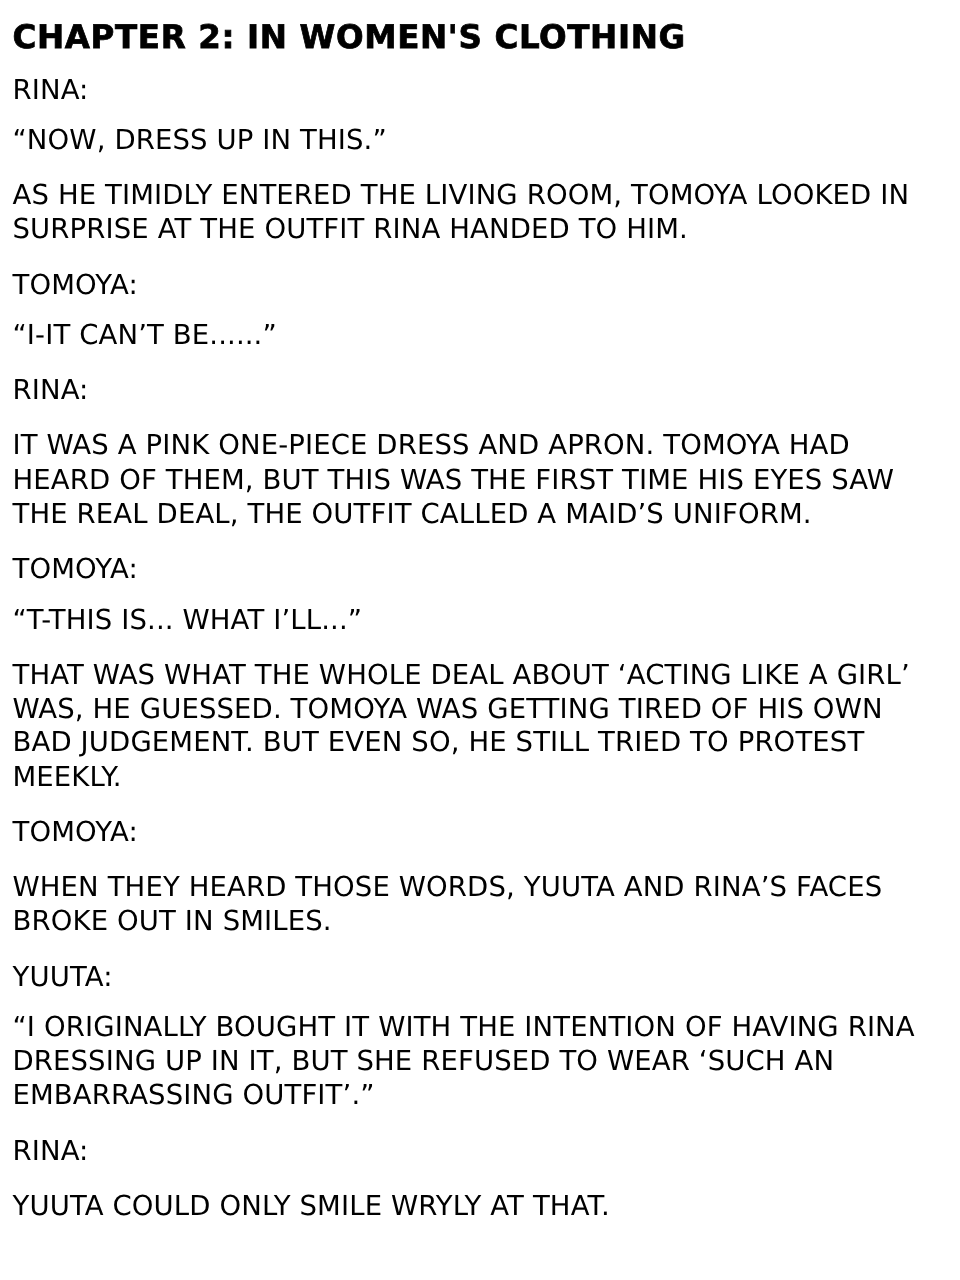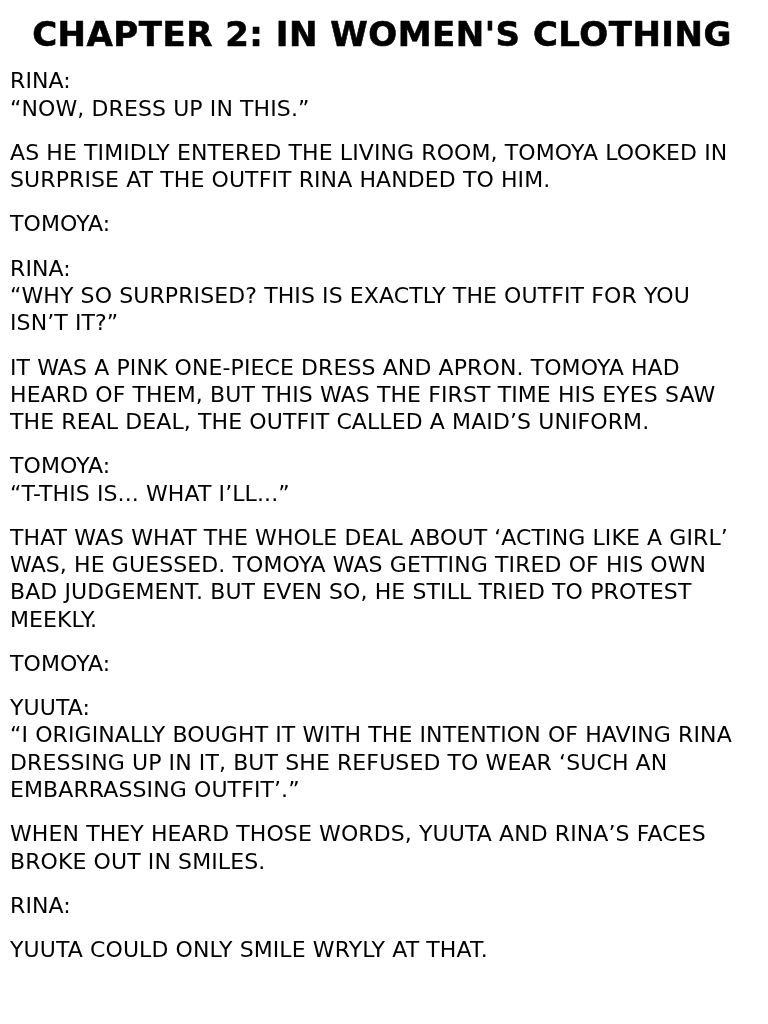--- a/index.html
+++ b/index.html
@@ -15,24 +15,23 @@
     overflow: hidden;
   }
   .page {
     width: 768px;
     height: 1024px;
     box-sizing: border-box;
     padding: 10px 14px 0 10px;
     position: relative;
   }
   .chapter-title {
-    text-align: center;
     font-family: "DejaVu Sans", sans-serif;
     font-weight: bold;
-    font-size: 34px;
+    font-size: 26px;
     letter-spacing: 0.5px;
     text-transform: uppercase;
     margin: 6px 0 14px 0;
     line-height: 1.1;
     -webkit-text-stroke: 0.6px #000;
   }
   .body-text {
     font-family: "DejaVu Sans", sans-serif;
     font-size: 22px;
     line-height: 1.24;
@@ -43,20 +42,21 @@
     margin: 0 0 17px 0;
   }
   .block:last-child {
     margin-bottom: 16px;
   }
   .speaker {
     display: block;
   }
   .line {
     display: block;
+    margin-top: 13px;
   }
   .narration {
     display: block;
   }
 </style>
 </head>
 <body>
 
 <div class="page">
 
@@ -68,51 +68,51 @@
       <span class="speaker">Rina:</span>
       <span class="line">“Now, dress up in this.”</span>
     </div>
 
     <div class="block">
       <span class="narration">As he timidly entered the living room, Tomoya looked in surprise at the outfit Rina handed to him.</span>
     </div>
 
     <div class="block">
       <span class="speaker">Tomoya:</span>
+      <span class="line">“I-It can’t be......”</span>
     </div>
 
     <div class="block">
       <span class="speaker">Rina:</span>
-      <span class="line">“Why so surprised? This is exactly the outfit for you isn’t it?”</span>
     </div>
 
     <div class="block">
       <span class="narration">It was a pink one-piece dress and apron. Tomoya had heard of them, but this was the first time his eyes saw the real deal, the outfit called a maid’s uniform.</span>
     </div>
 
     <div class="block">
       <span class="speaker">Tomoya:</span>
       <span class="line">“T-This is... what I’ll...”</span>
     </div>
 
     <div class="block">
       <span class="narration">That was what the whole deal about ‘acting like a girl’ was, he guessed. Tomoya was getting tired of his own bad judgement. But even so, he still tried to protest meekly.</span>
     </div>
 
     <div class="block">
       <span class="speaker">Tomoya:</span>
     </div>
 
     <div class="block">
-      <span class="speaker">Yuuta:</span>
-      <span class="line">“I originally bought it with the intention of having Rina dressing up in it, but she refused to wear ‘such an embarrassing outfit’.”</span>
+      <span class="narration">When they heard those words, Yuuta and Rina’s faces broke out in smiles.</span>
     </div>
 
     <div class="block">
-      <span class="narration">When they heard those words, Yuuta and Rina’s faces broke out in smiles.</span>
+      <span class="speaker">Yuuta:</span>
+      <span class="line">“I originally bought it with the intention of having Rina dressing up in it, but she refused to wear ‘such an embarrassing outfit’.”</span>
     </div>
 
     <div class="block">
       <span class="speaker">Rina:</span>
     </div>
 
     <div class="block">
       <span class="narration">Yuuta could only smile wryly at that.</span>
     </div>
 

